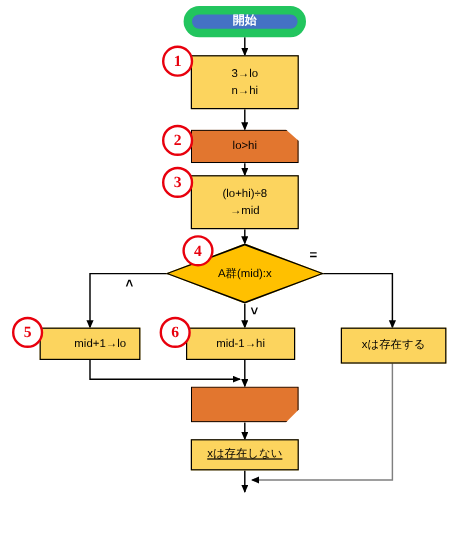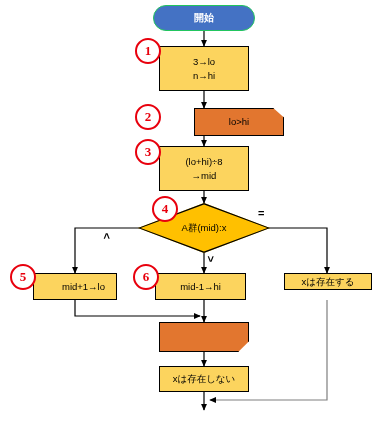--- a/index.html
+++ b/index.html
@@ -30,35 +30,34 @@
     justify-content: center;
     text-align: center;
     color: #000000;
     font-size: 9.5px;
     line-height: 1.45;
     white-space: pre-line;
     z-index: 3;
   }
   .terminal {
     background: #4472C4;
-    border: 1px solid #22c55e;
+    border: 7px solid #22c55e;
     border-radius: 14px;
     color: #ffffff;
     font-weight: bold;
     font-size: 10px;
   }
   .process {
     background: #FCD45E;
     border: 1px solid #000000;
   }
   .loopstart {
     background: #E2762F;
     border: 1px solid #000000;
     clip-path: polygon(0 0, 88% 0, 100% 34%, 100% 100%, 0 100%);
-    margin-left: 35px;
   }
   .loopend {
     background: #E2762F;
     border: 1px solid #000000;
     clip-path: polygon(0 0, 100% 0, 100% 64%, 88% 100%, 0 100%);
   }
   .decision-wrap {
     position: absolute;
     z-index: 3;
     text-align: right;
@@ -207,26 +206,26 @@
     <span>5</span>
   </div>
 
   <div class="node process" style="left:155px; top:273px; width:91px; height:27px;text-align:center;">
     <span>mid-1→hi</span>
   </div>
   <div class="marker" style="left:133px; top:264px;">
     <span>6</span>
   </div>
 
-  <div class="node process" style="left:284px; top:273px; width:88px; height:17px;">
+  <div class="node process" style="left:284px; top:273px; width:88px; height:30px;">
     <span>xは存在する</span>
   </div>
 
   <div class="node loopend" style="left:159px; top:322px; width:90px; height:30px;">
     <span></span>
   </div>
 
-  <div class="node process" style="left:159px; top:366px; width:90px; height:26px;">
+  <div class="node process" style="left:159px; top:366px; width:90px; height:26px;text-decoration:underline;">
     <span>xは存在しない</span>
   </div>
 
 
 </div>
 
 </body></html>

